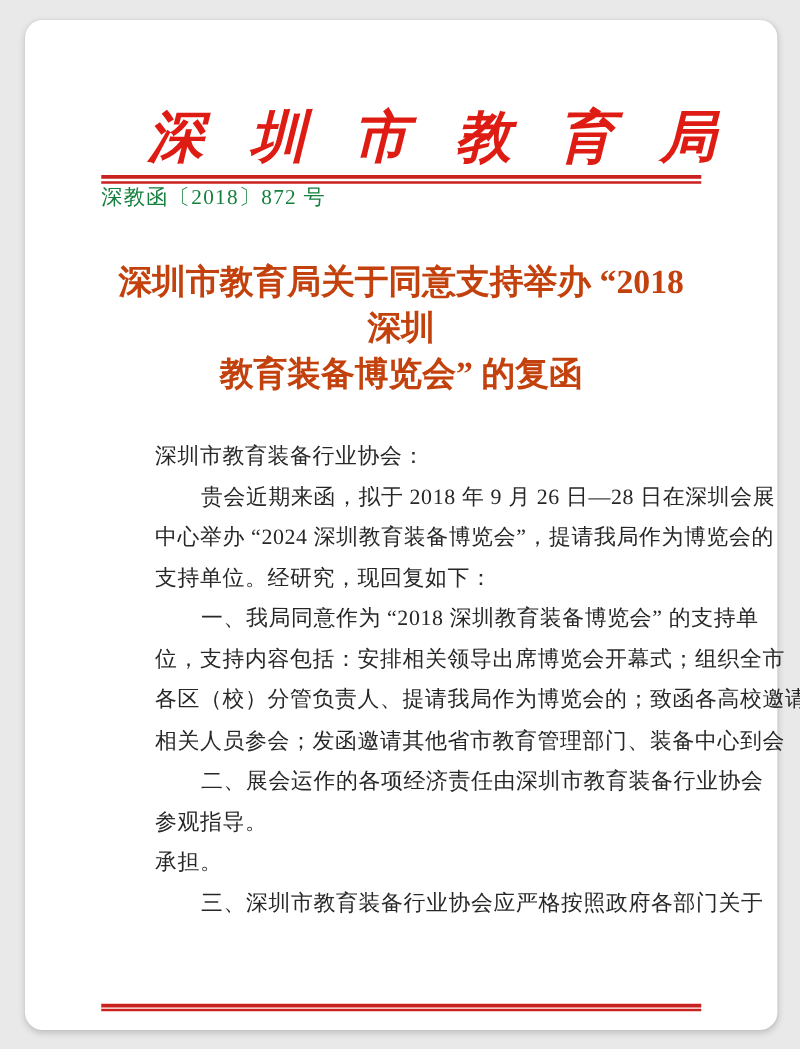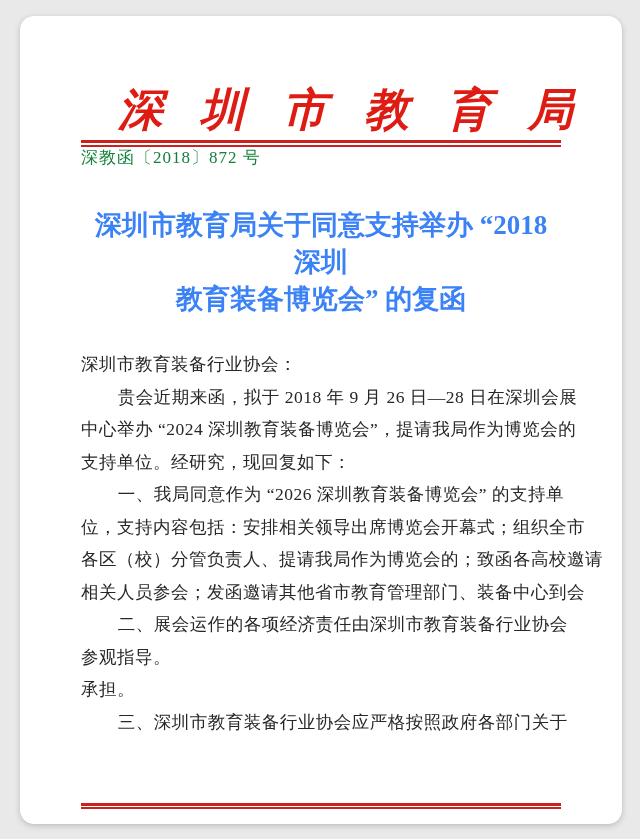--- a/index.html
+++ b/index.html
@@ -56,32 +56,33 @@
     line-height: 22px;
     color: #15803d;
     letter-spacing: 1px;
   }
   .title {
     margin-top: 38px;
     text-align: center;
     font-size: 27px;
     line-height: 37px;
     font-weight: bold;
-    color: #3b82f6;
+    color: #c2410c;
   }
   .body-text {
     margin-top: 30px;
     font-size: 17.5px;
     color: #272727;
   }
   .ln {
     line-height: 32.5px;
     height: 32.5px;
     white-space: nowrap;
     letter-spacing: 0.5px;
+    margin-left: 43px;
   }
   .ind { text-indent: 2.1em; }
   .just {
     text-align: justify;
     text-align-last: justify;
     text-justify: inter-character;
   }
   .footline {
     position: absolute;
     left: 61px;
@@ -108,21 +109,21 @@
       <div class="title">
         <div>深圳市教育局关于同意支持举办 “2018 深圳</div>
         <div>教育装备博览会” 的复函</div>
       </div>
 
       <div class="body-text">
         <div class="ln">深圳市教育装备行业协会：</div>
         <div class="ln ind just">贵会近期来函，拟于 2018 年 9 月 26 日—28 日在深圳会展</div>
         <div class="ln just">中心举办 “2024 深圳教育装备博览会”，提请我局作为博览会的</div>
         <div class="ln">支持单位。经研究，现回复如下：</div>
-        <div class="ln ind just">一、我局同意作为 “2026 深圳教育装备博览会” 的支持单</div>
+        <div class="ln ind just">一、我局同意作为 “2018 深圳教育装备博览会” 的支持单</div>
         <div class="ln just">位，支持内容包括：安排相关领导出席博览会开幕式；组织全市</div>
         <div class="ln just">各区（校）分管负责人、提请我局作为博览会的；致函各高校邀请</div>
         <div class="ln just">相关人员参会；发函邀请其他省市教育管理部门、装备中心到会</div>
         <div class="ln ind just">二、展会运作的各项经济责任由深圳市教育装备行业协会</div>
         <div class="ln">参观指导。</div>
         <div class="ln">承担。</div>
         <div class="ln ind just">三、深圳市教育装备行业协会应严格按照政府各部门关于</div>
       </div>
 
       <div class="footline"></div>

